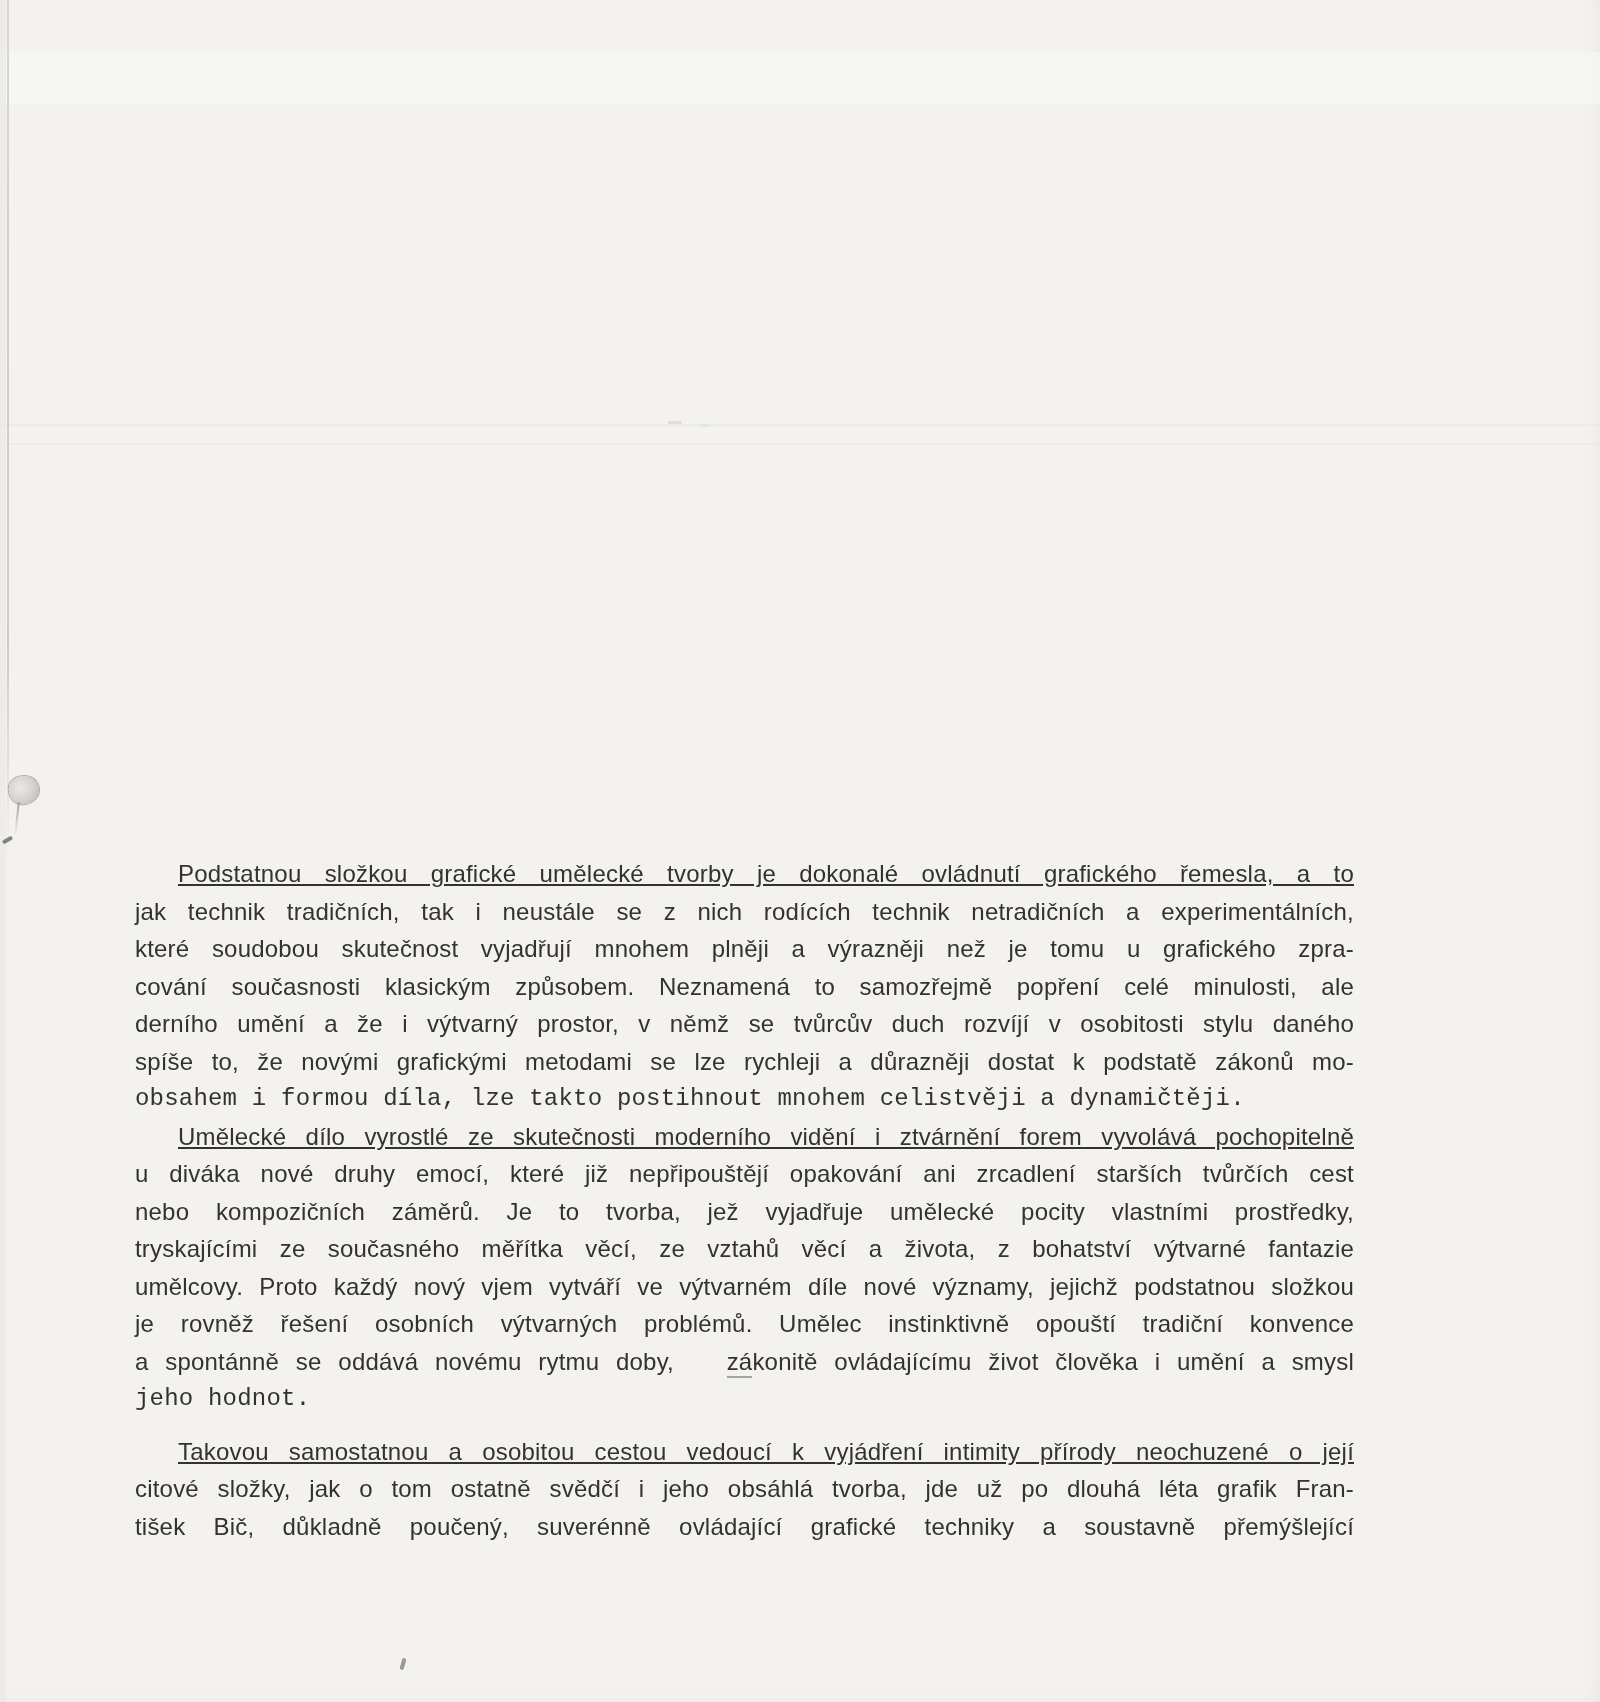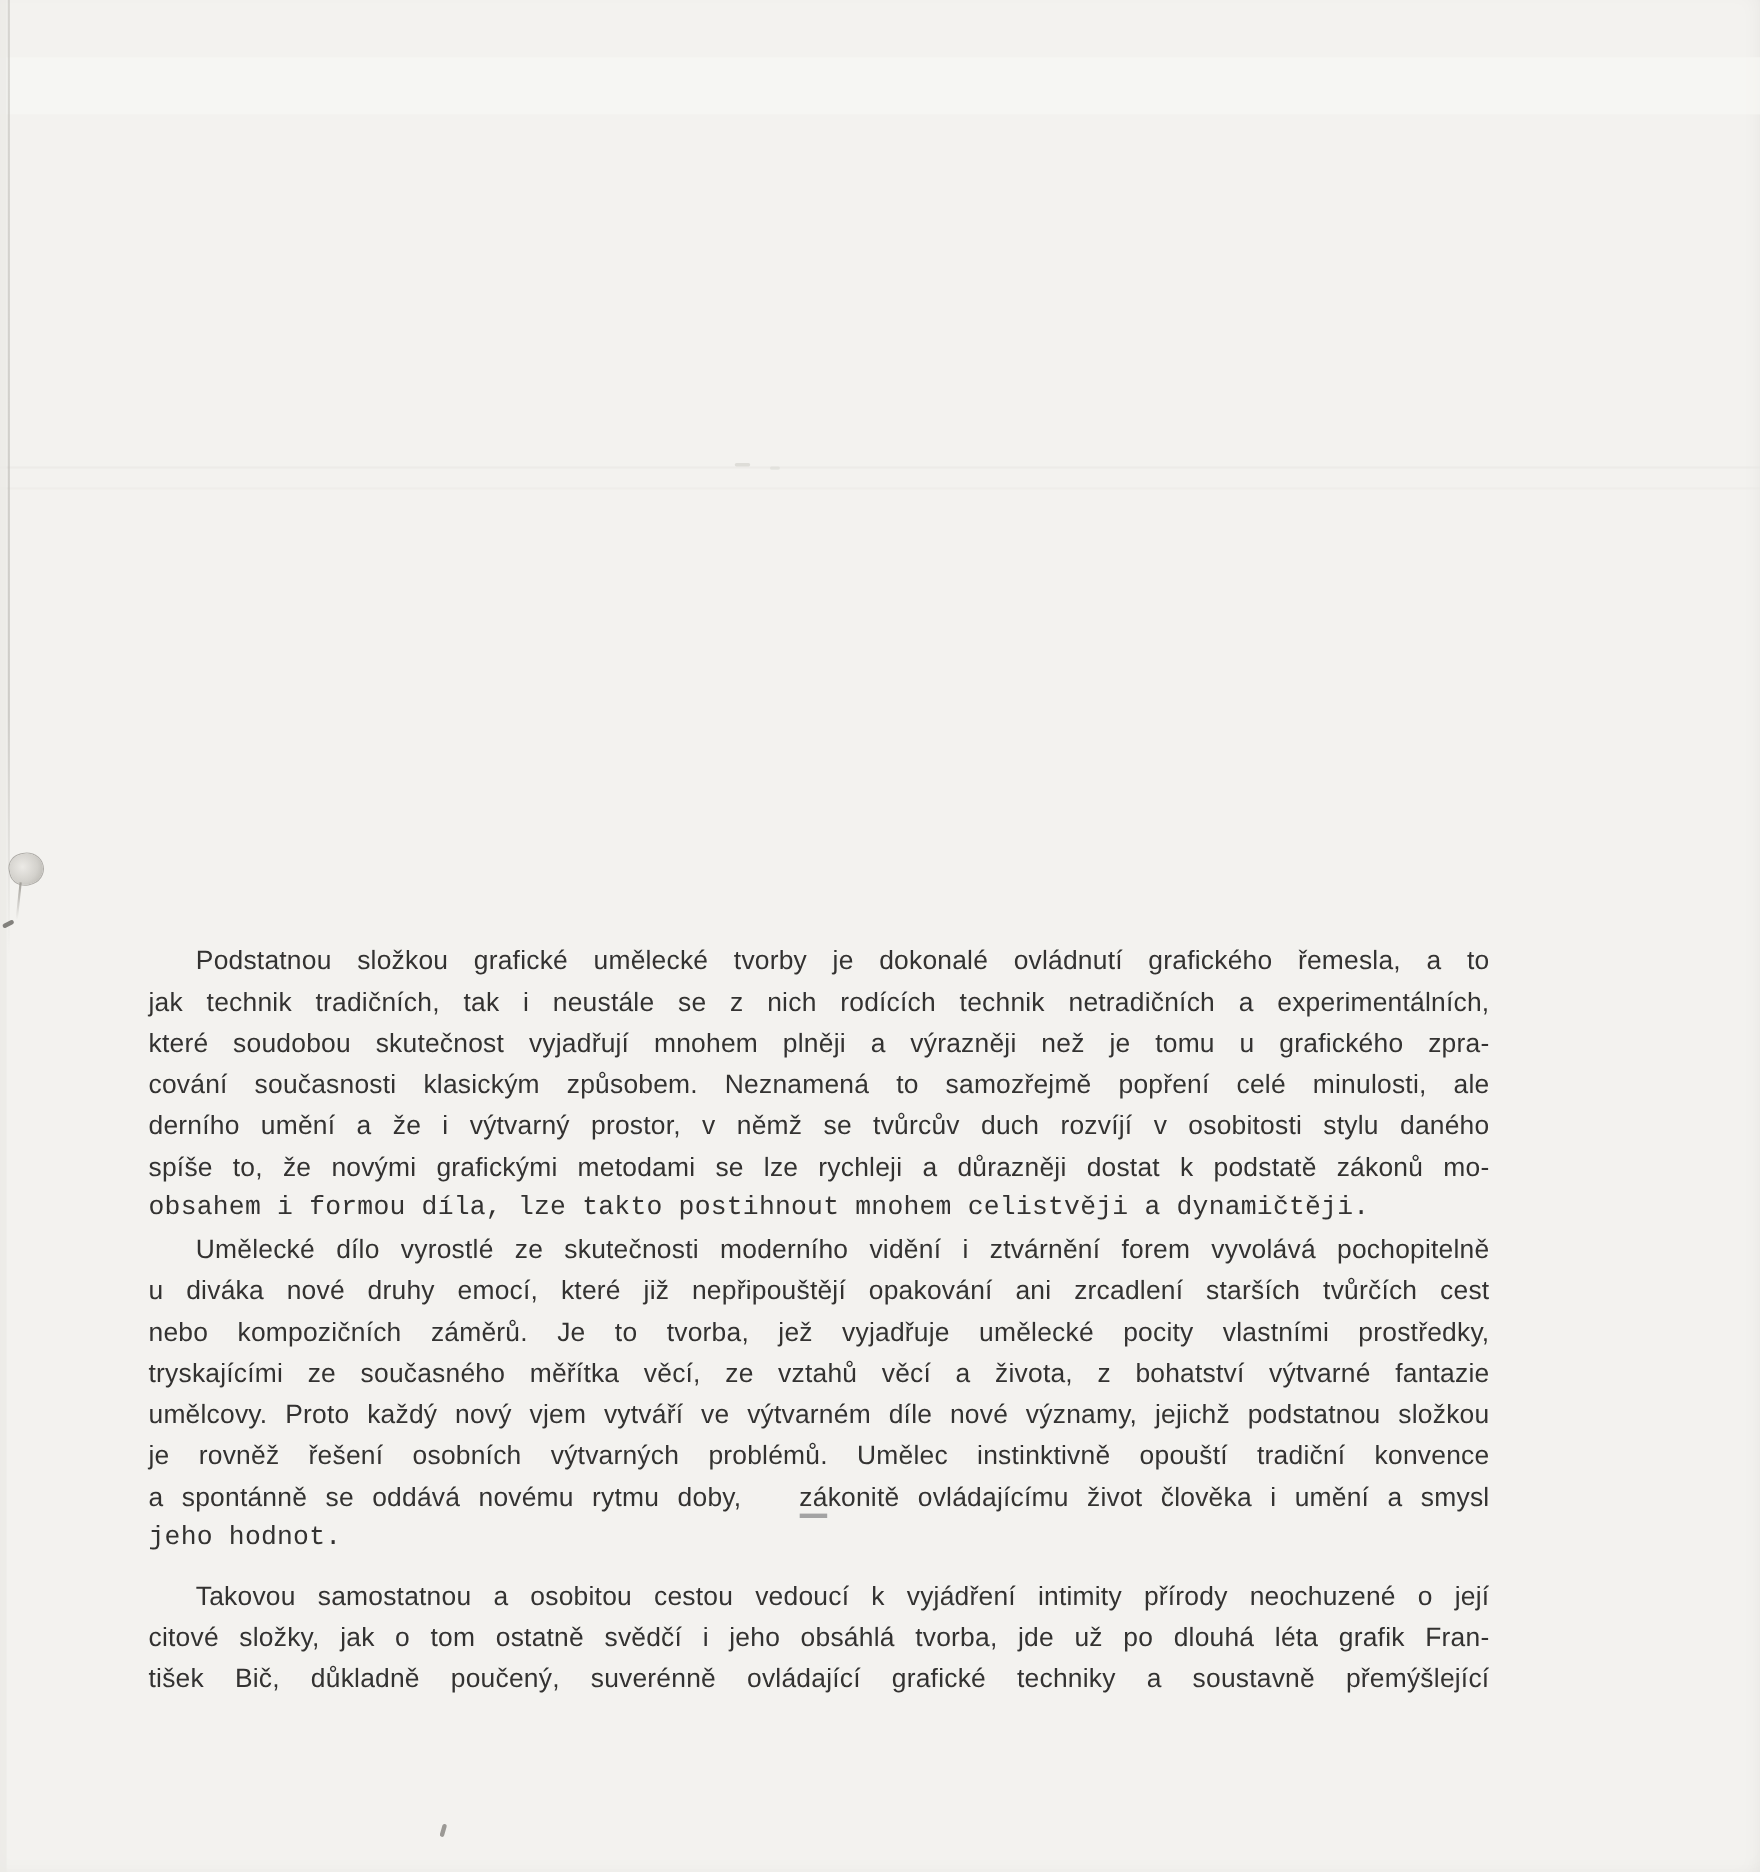--- a/index.html
+++ b/index.html
@@ -64,25 +64,25 @@
     font-size:24px;line-height:37.5px;letter-spacing:.2px;
     font-weight:400;
   }
   .ln{
     text-align:justify;
     text-align-last:justify;
     -moz-text-align-last:justify;
     text-justify:inter-word;
     white-space:normal;
   }
-  .ln.ind{text-indent:43px;}
+  .ln.ind{text-indent:43px;text-decoration:underline;}
   .ln.last{text-align:right;text-align-last:left;font-family:Liberation Mono, monospace;}
   .para-gap{margin-top:15px;}
   .uline{
-    border-bottom:4px solid #a3a3a3;
+    border-bottom:2px solid #a3a3a3;
     padding-bottom:1px;
     margin-left:36px;
   }
 </style>
 </head>
 <body>
 
 <div class="page">
 
   <div class="band-top"></div>

